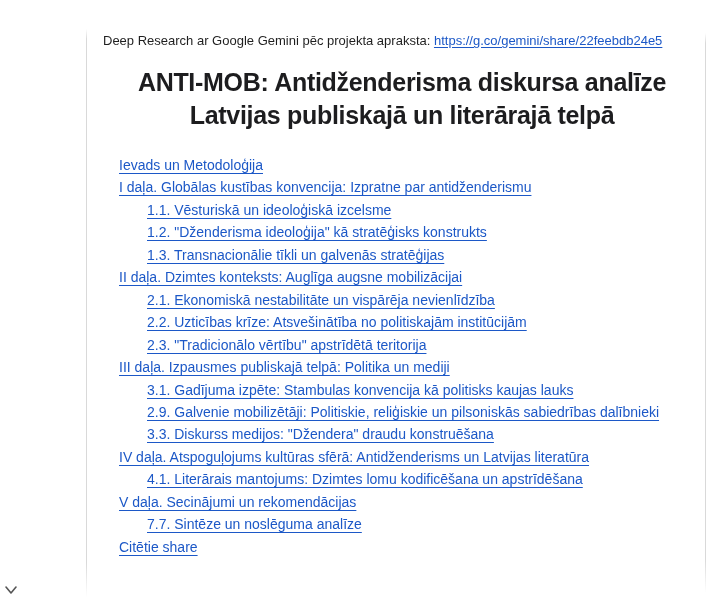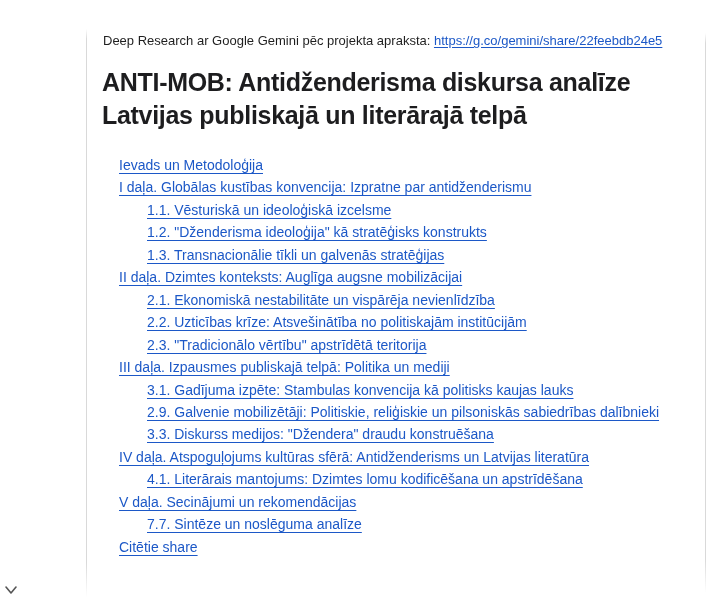--- a/index.html
+++ b/index.html
@@ -48,20 +48,21 @@
   .doc-title {
     position: absolute;
     left: 102px;
     top: 66px;
     width: 600px;
     font-size: 25px;
     line-height: 33px;
     font-weight: 700;
     letter-spacing: -0.3px;
     color: #1d1d1f;
+    text-align: center;
   }
   .toc {
     position: absolute;
     left: 103px;
     top: 154px;
     width: 610px;
     margin-left: 16px;
   }
   .toc-item {
     display: block;

